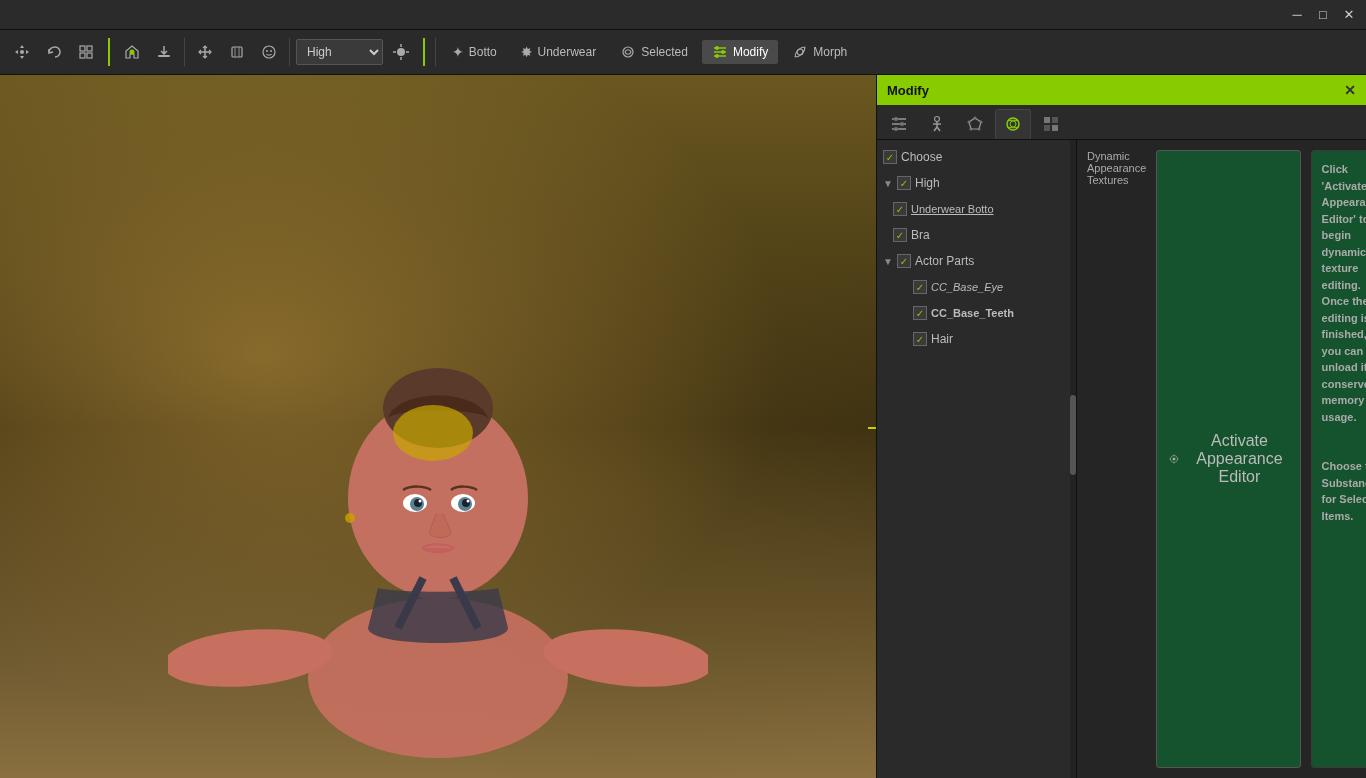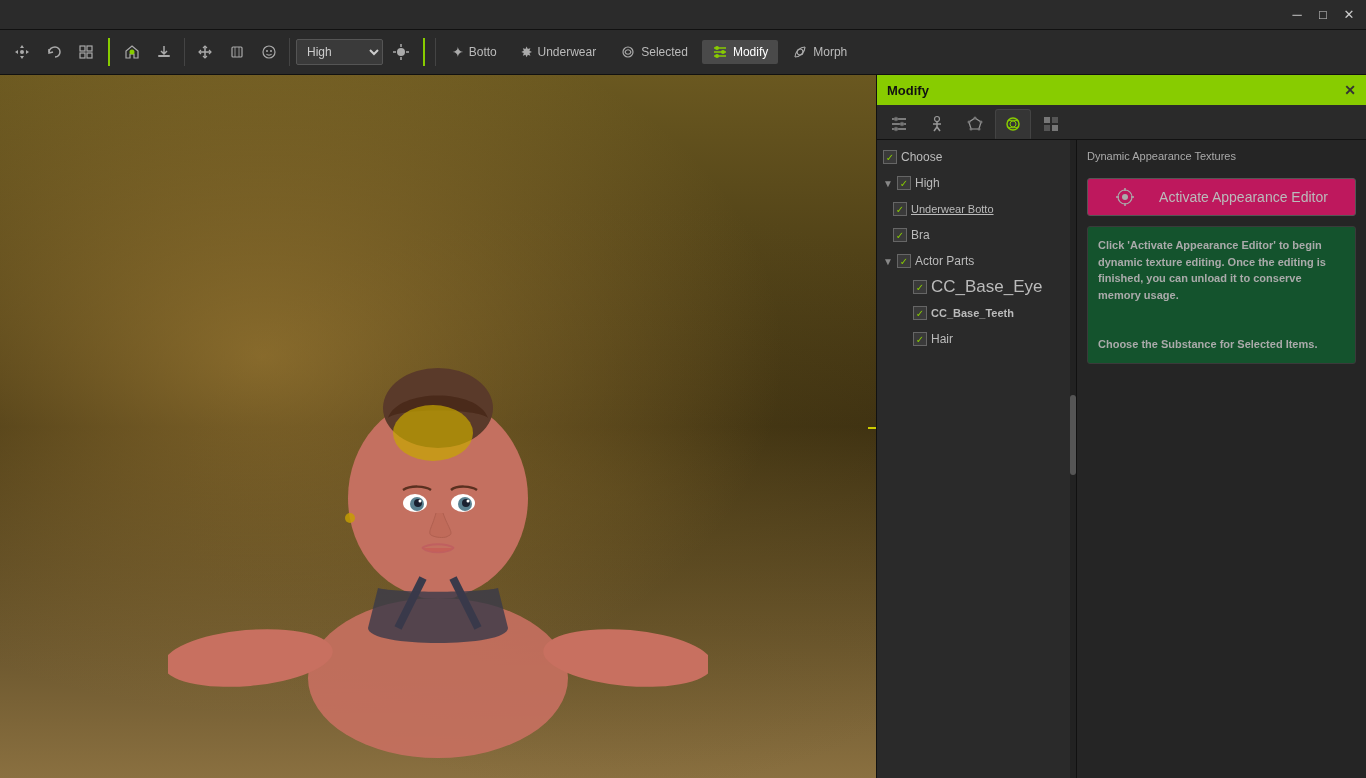--- a/index.html
+++ b/index.html
@@ -176,42 +176,42 @@
       flex-shrink: 0;
       width: 10px;
     }
 
     
     .right-panel {
       flex: 1;
       overflow-y: auto;
       padding: 10px;
       display: flex;
-      flex-direction: column;
+      flex-direction: row;
       gap: 10px;
     }
 
     .panel-section-title {
       font-size: 11px;
       color: #aaa;
       margin-bottom: 6px;
     }
 
     .activate-btn {
       display: flex;
       align-items: center;
       justify-content: center;
-      gap: 24px;
-      background: #be185d;
+      gap: 12px;
+      background: #14532d;
       border: 1px solid #555;
       color: #bbb;
       padding: 8px 12px;
       cursor: pointer;
       border-radius: 3px;
-      font-size: 14px;
+      font-size: 16px;
       width: 100%;
     }
 
     .info-box {
       background: #14532d;
       border: 1px solid #3a3a3a;
       border-radius: 3px;
       padding: 10px;
       font-size: 11px;
       color: #aaa;
@@ -532,21 +532,21 @@
         </div>
 
         <div class="tree-item level-0">
           <span class="tree-arrow">▼</span>
           <div class="tree-checkbox">✓</div>
           <span>Actor Parts</span>
         </div>
 
         <div class="tree-item level-2">
           <div class="tree-checkbox">✓</div>
-          <span style="font-size:17px;">CC_Base_Eye</span>
+          <span style="font-size:11px;font-style:italic;">CC_Base_Eye</span>
         </div>
 
         <div class="tree-item level-2">
           <div class="tree-checkbox">✓</div>
           <span style="font-size:11px;font-weight:bold;">CC_Base_Teeth</span>
         </div>
 
         <div class="tree-item level-2">
           <div class="tree-checkbox">✓</div>
           <span>Hair</span>

